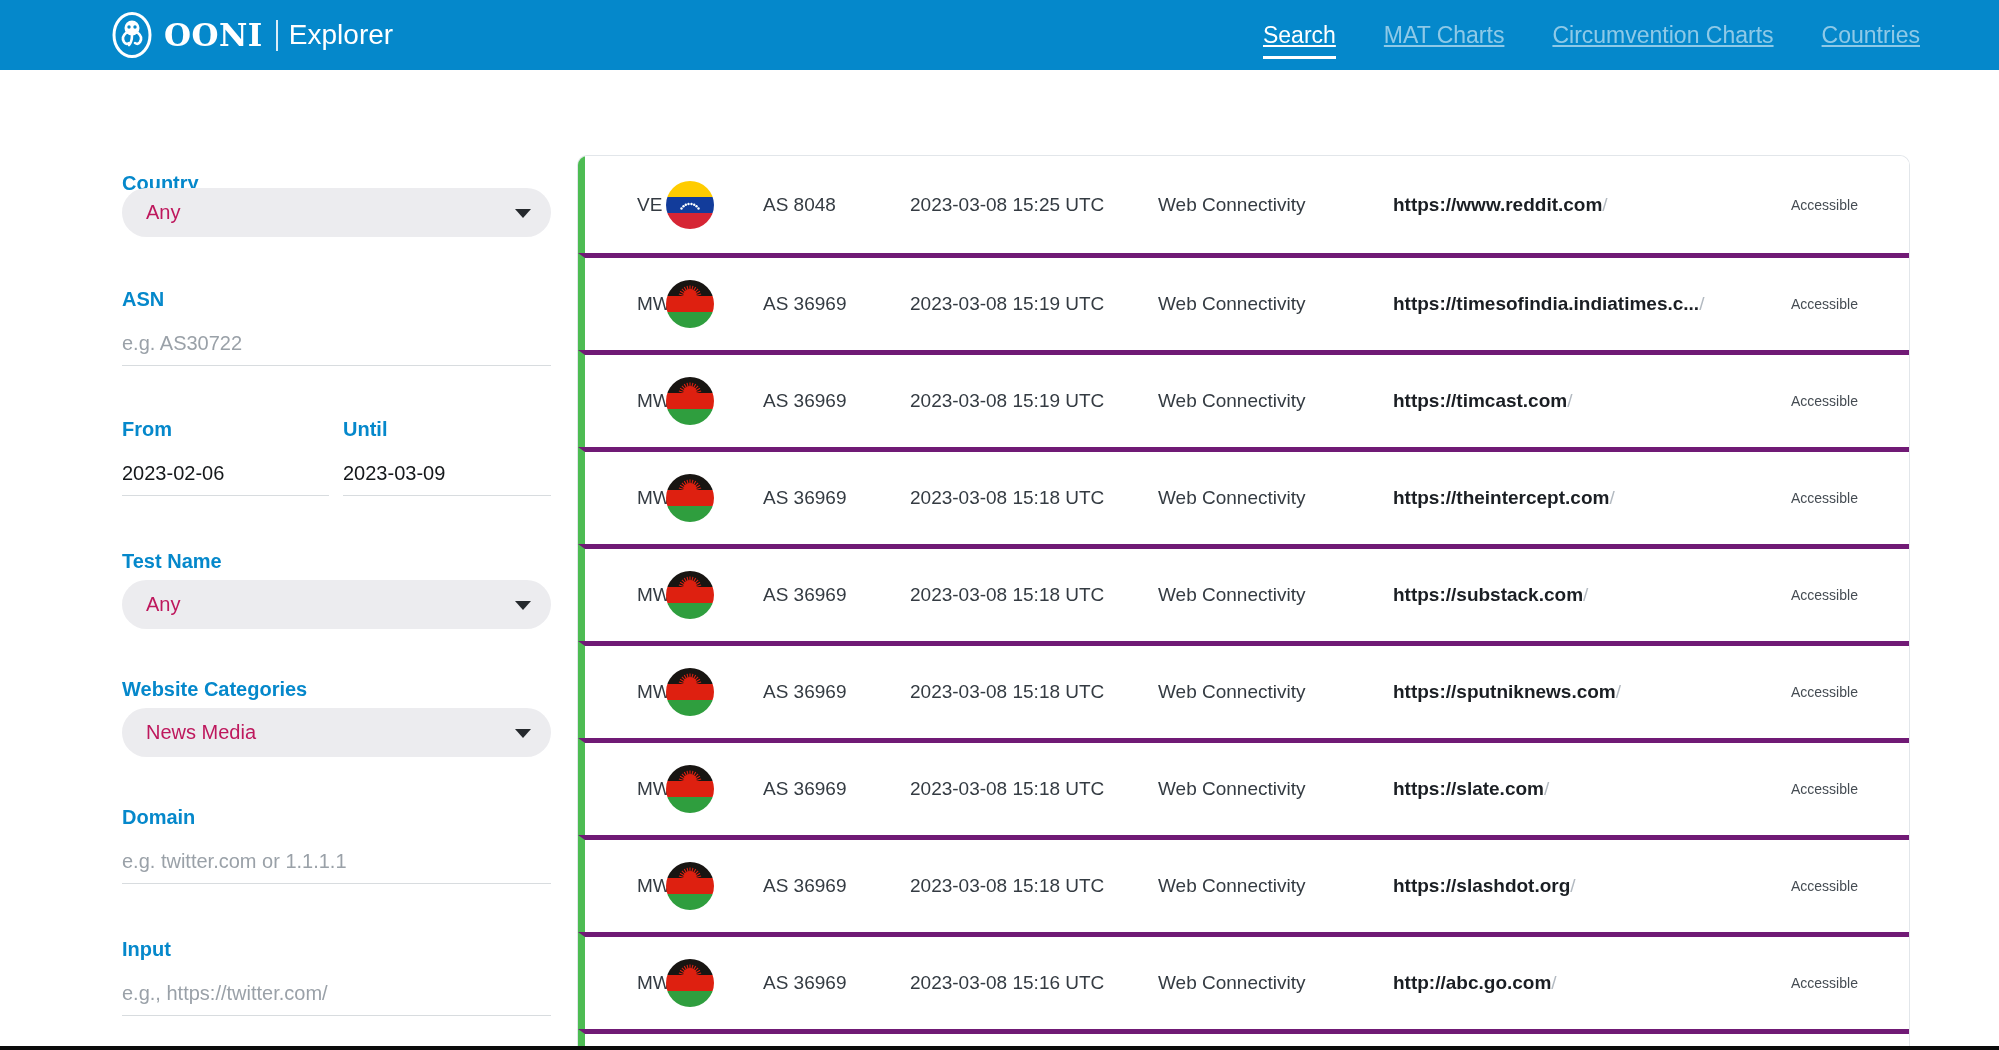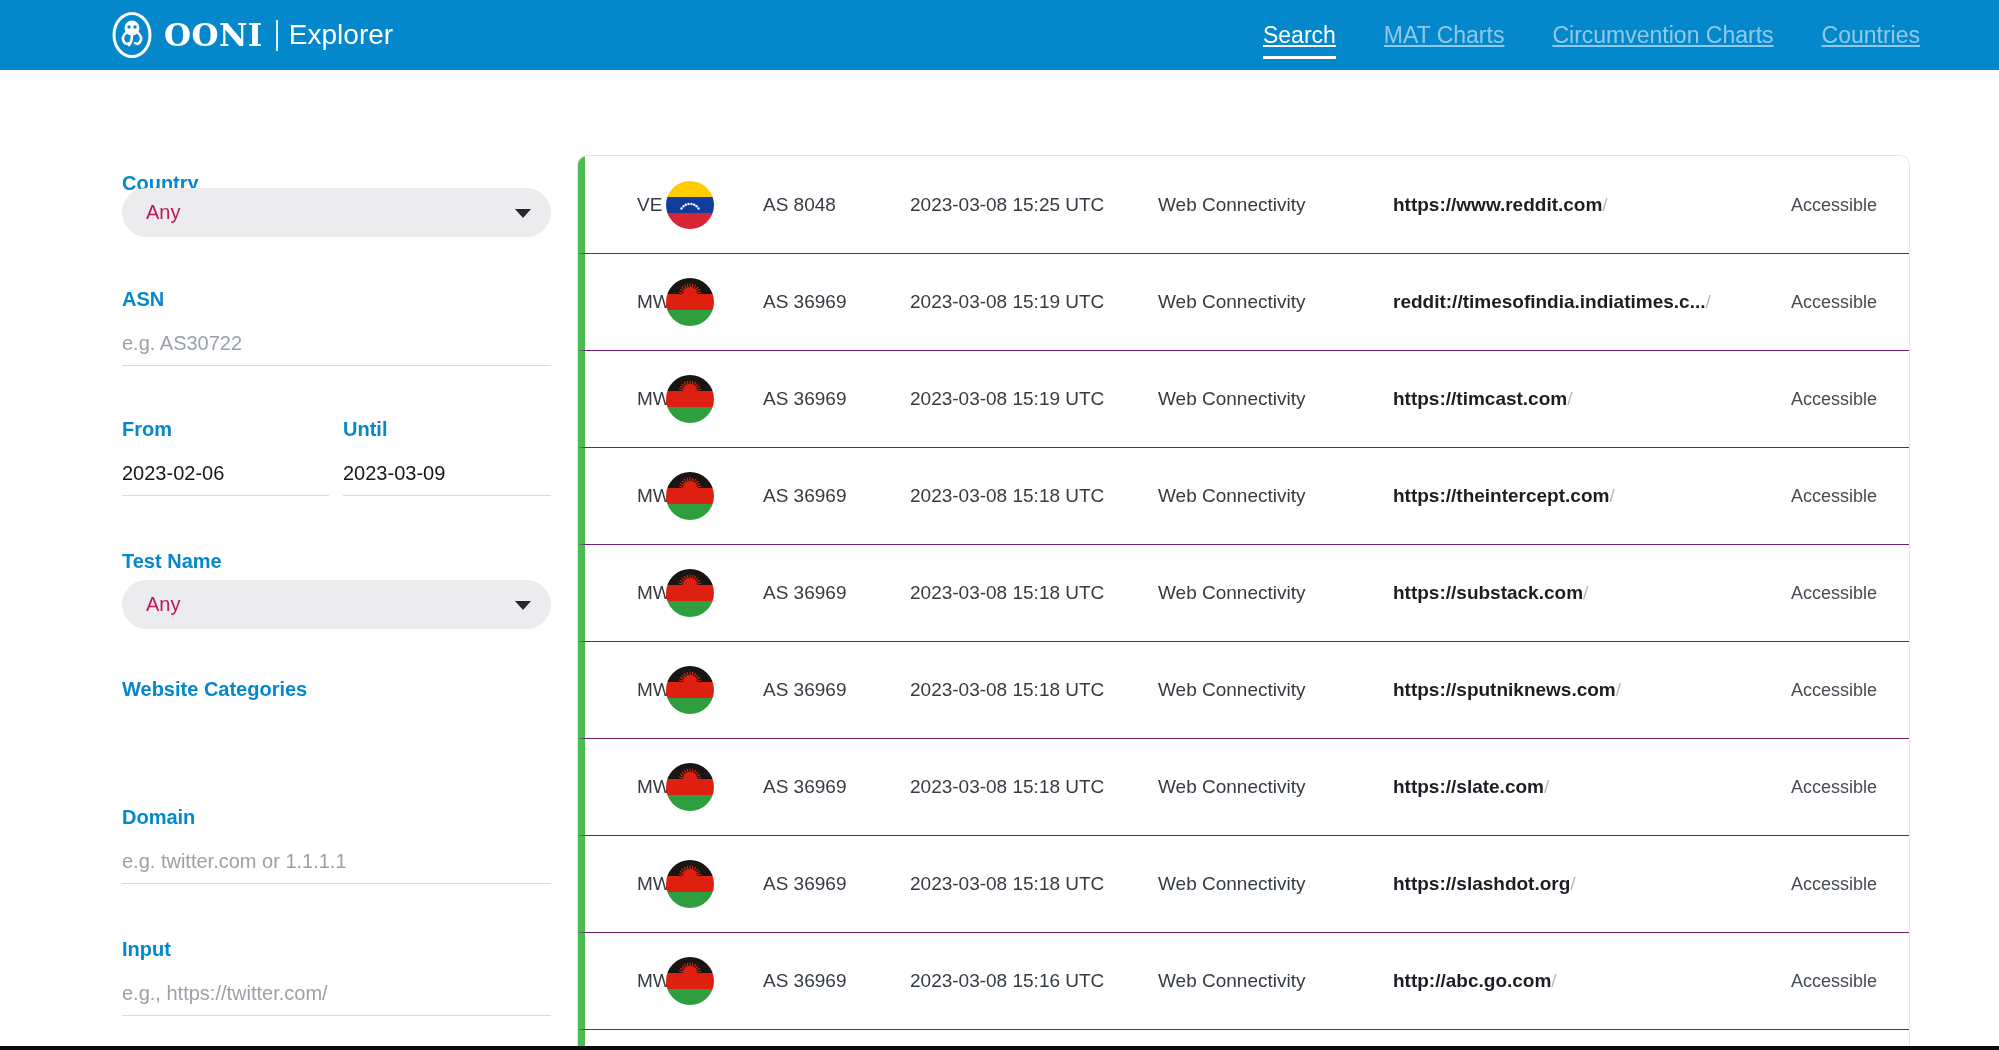--- a/index.html
+++ b/index.html
@@ -31,33 +31,33 @@
     border-bottom:1px solid #d8dcdf;font-family:"Liberation Sans",sans-serif;font-size:20px;color:#15181b;
     font-weight:500;padding:0;box-sizing:border-box;}
   .f-input::placeholder{color:#9aa1a8;font-weight:400;opacity:1;}
   .f-input.half{width:207px;}
   .f-input.half2{left:221px;width:208px;}
 
   
   .results{position:absolute;left:577px;top:155px;width:1333px;bottom:0;background:#fff;
     border:1px solid #e2e6ea;border-bottom:none;border-radius:10px 10px 0 0;overflow:hidden;box-sizing:border-box;}
   .row{height:97px;position:relative;background:#fff;border-left:7px solid #4DBC53;box-sizing:border-box;cursor:pointer;}
-  .row + .row{border-top:1px solid #701a75;}
+  .row + .row{border-top:5px solid #701a75;}
   .row.partial{height:24px;}
   .cell{position:absolute;top:50%;transform:translateY(-50%);white-space:nowrap;}
   .c-code{left:34px;font-size:19px;color:#343b42;font-weight:500;margin-left:18px;}
   .c-flag{left:81px;width:48px;height:48px;}
   .c-flag svg{display:block;width:48px;height:48px;}
   .c-asn{left:178px;font-size:19px;color:#343b42;}
   .c-date{left:325px;font-size:19px;color:#343b42;}
   .c-test{left:565px;font-size:19px;color:#343b42;margin-left:8px;}
   .c-url{left:808px;}
   .url-main{font-size:19px;font-weight:600;color:#1a1e23;}
   .url-suffix{font-size:19px;font-weight:400;color:#b3bac1;}
-  .c-status{left:1206px;font-size:18px;color:#454c53;}
+  .c-status{left:1206px;font-size:14px;color:#454c53;}
 
   .bottom-strip{position:absolute;left:0;right:0;bottom:0;height:4px;background:#0b0b0b;z-index:6;}
 </style>
 </head>
 <body>
 
 <div class="viewport">
 
   <header class="topbar">
     <div class="brand">
@@ -97,20 +97,24 @@
     <input class="f-input half" style="top: 382px;" value="2023-02-06">
     <input class="f-input half2" style="top: 382px;" value="2023-03-09">
 
     <div class="f-label" style="top:480px;">Test Name</div>
     <div class="pill" style="top:510px;">
       <span class="pill-value">Any</span>
       <span class="caret"></span>
     </div>
 
     <div class="f-label" style="top:608px;">Website Categories</div>
+    <div class="pill" style="top:638px;">
+      <span class="pill-value">News Media</span>
+      <span class="caret"></span>
+    </div>
 
     <div class="f-label" style="top:736px;">Domain</div>
     <input class="f-input" style="top: 770px;" placeholder="e.g. twitter.com or 1.1.1.1">
 
     <div class="f-label" style="top:868px;">Input</div>
     <input class="f-input" style="top: 902px;" placeholder="e.g., https://twitter.com/">
   </aside>
 
   <main class="results" id="results">
       <div class="row">
@@ -174,21 +178,21 @@
                 <line x1="17.9" y1="13.5" x2="14.0" y2="11.3"></line>
                 <line x1="17.2" y1="15.2" x2="12.9" y2="14.0"></line>
               </g>
             </g>
           </svg>
         </span>
     <span class="cell c-asn">AS 36969</span>
     <span class="cell c-date">2023-03-08 15:19 UTC</span>
     <span class="cell c-test">Web Connectivity</span>
     <span class="cell c-url">
-      <span class="url-main">reddit://timesofindia.indiatimes.c...</span><span class="url-suffix">/</span>
+      <span class="url-main">https://timesofindia.indiatimes.c...</span><span class="url-suffix">/</span>
     </span>
     <span class="cell c-status">Accessible</span>
   </div>
       <div class="row">
     <span class="cell c-code">MW</span>
     <span class="cell c-flag">
           <svg viewBox="0 0 48 48">
             <defs>
               <clipPath id="cm">
                 <circle cx="24" cy="24" r="24"></circle>

